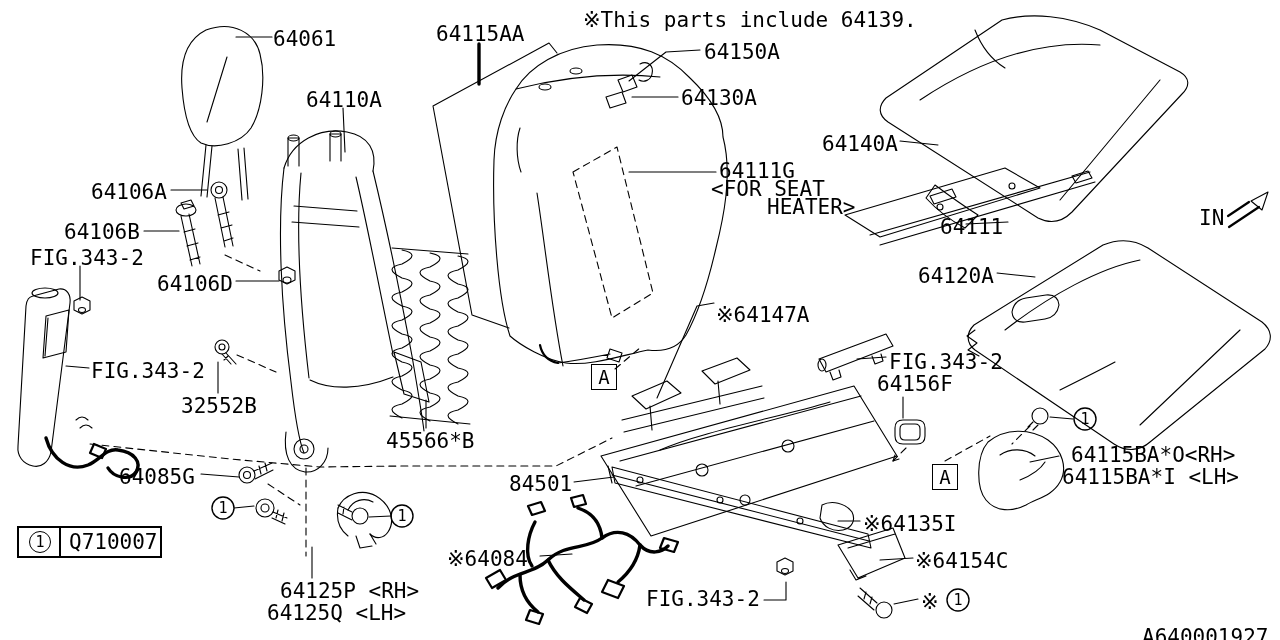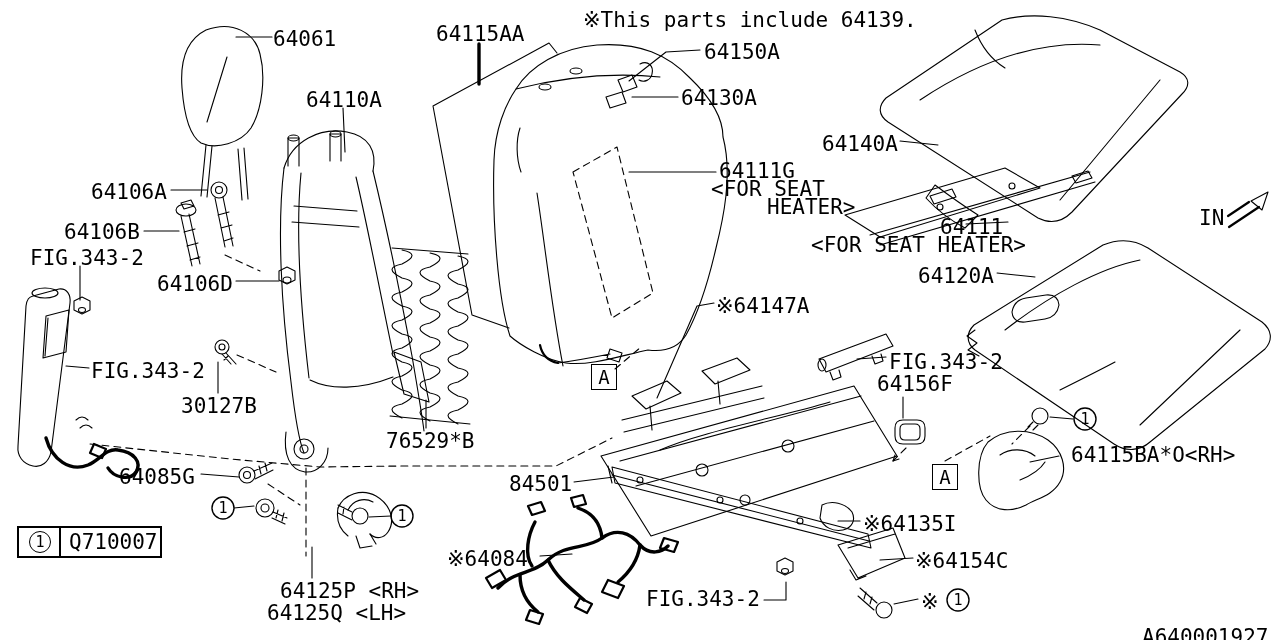--- a/index.html
+++ b/index.html
@@ -275,36 +275,36 @@
 <div class="lbl" style="left:273px;top:28px">64061</div>
 <div class="lbl" style="left:306px;top:89px">64110A</div>
 <div class="lbl" style="left:436px;top:23px">64115AA</div>
 <div class="lbl" style="left:704px;top:41px">64150A</div>
 <div class="lbl" style="left:681px;top:87px">64130A</div>
 <div class="lbl" style="left:719px;top:160px">64111G</div>
 <div class="lbl" style="left:711px;top:178px">&lt;FOR SEAT</div>
 <div class="lbl" style="left:767px;top:196px">HEATER&gt;</div>
 <div class="lbl" style="left:822px;top:133px">64140A</div>
 <div class="lbl" style="left:940px;top:216px">64111</div>
-<div class="lbl" style="left:811px;top:234px">&lt;FOR SEAT HEATER&gt;</div>
 <div class="lbl" style="left:918px;top:265px">64120A</div>
 <div class="lbl" style="left:1199px;top:207px">IN</div>
 <div class="lbl" style="left:91px;top:181px">64106A</div>
 <div class="lbl" style="left:64px;top:221px">64106B</div>
 <div class="lbl" style="left:30px;top:247px">FIG.343-2</div>
 <div class="lbl" style="left:157px;top:273px">64106D</div>
 <div class="lbl" style="left:91px;top:360px">FIG.343-2</div>
-<div class="lbl" style="left:181px;top:395px">30127B</div>
-<div class="lbl" style="left:386px;top:430px">76529*B</div>
+<div class="lbl" style="left:181px;top:395px">32552B</div>
+<div class="lbl" style="left:386px;top:430px">45566*B</div>
 <div class="lbl" style="left:119px;top:466px">64085G</div>
 <div class="lbl" style="left:509px;top:473px">84501</div>
-<div class="lbl" style="left:716px;top:295px">※64147A</div>
+<div class="lbl" style="left:716px;top:304px">※64147A</div>
 <div class="lbl" style="left:889px;top:351px">FIG.343-2</div>
 <div class="lbl" style="left:877px;top:373px">64156F</div>
 <div class="lbl" style="left:1071px;top:444px">64115BA*O&lt;RH&gt;</div>
+<div class="lbl" style="left:1062px;top:466px">64115BA*I &lt;LH&gt;</div>
 <div class="lbl" style="left:863px;top:513px">※64135I</div>
 <div class="lbl" style="left:915px;top:550px">※64154C</div>
 <div class="lbl" style="left:921px;top:591px">※</div>
 <div class="lbl" style="left:1142px;top:626px">A640001927</div>
 <div class="lbl" style="left:447px;top:548px">※64084</div>
 <div class="lbl" style="left:646px;top:588px">FIG.343-2</div>
 <div class="lbl" style="left:280px;top:580px">64125P &lt;RH&gt;</div>
 <div class="lbl" style="left:267px;top:602px">64125Q &lt;LH&gt;</div>
 
 <div class="abox" style="left:591px;top:364px">A</div>

